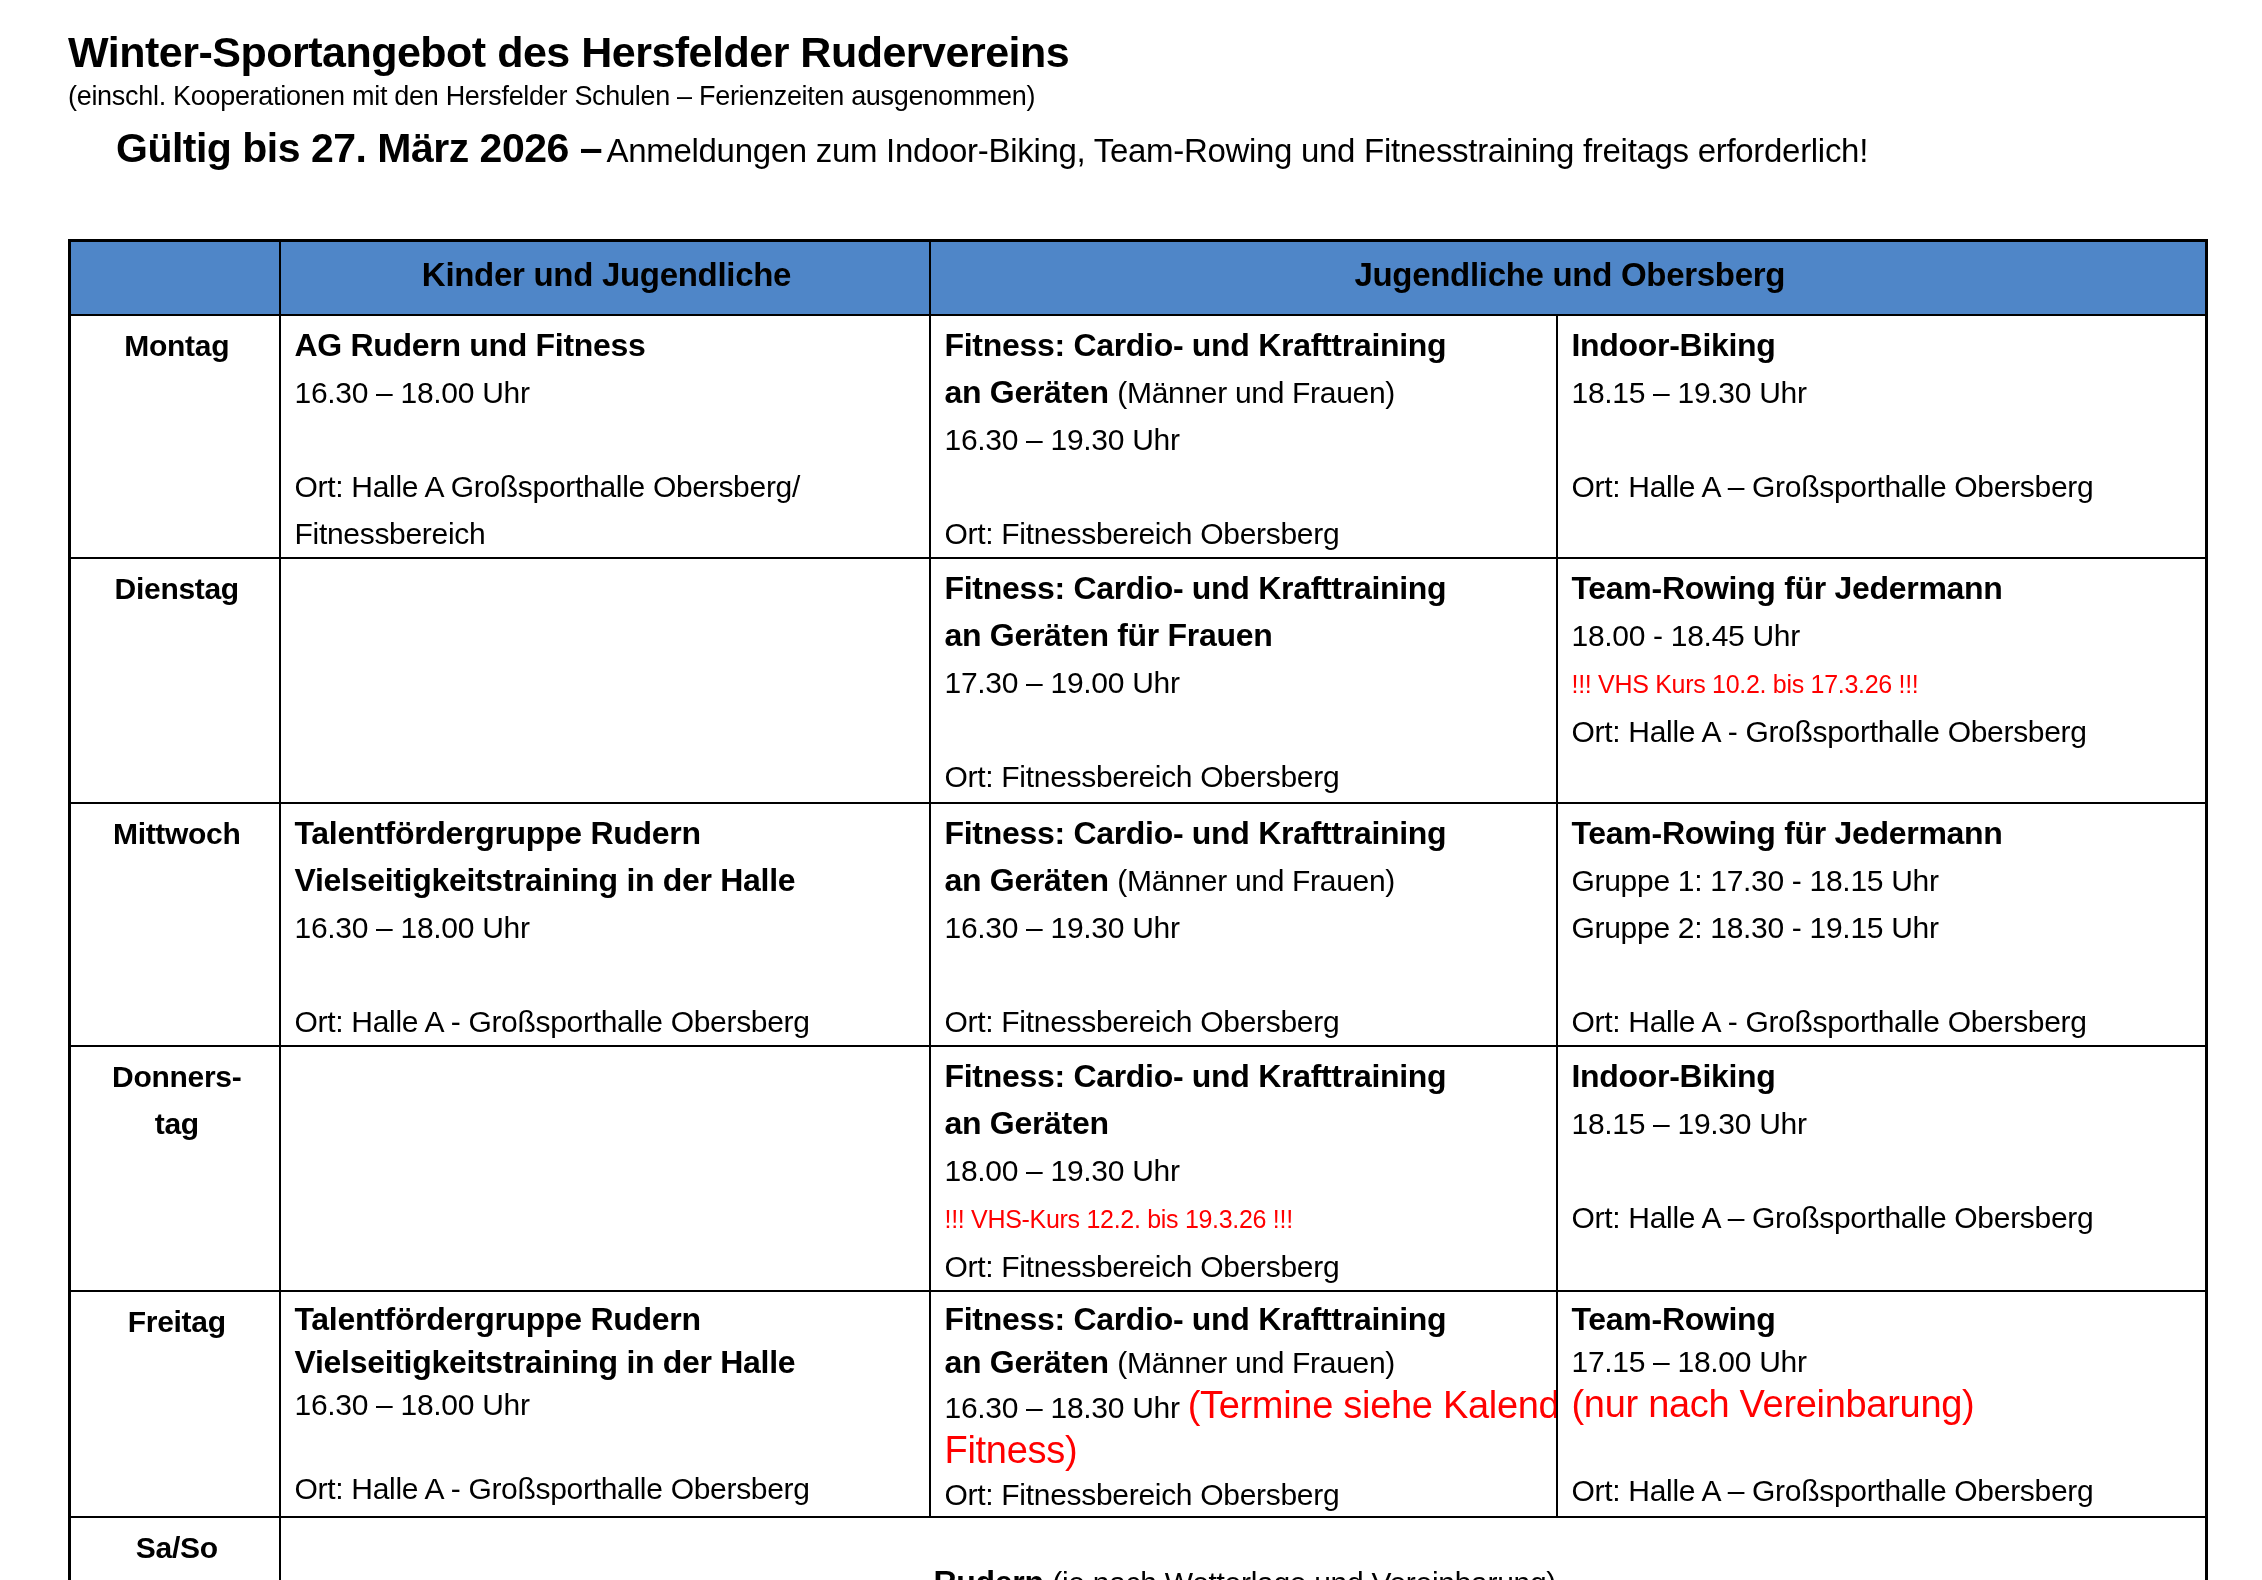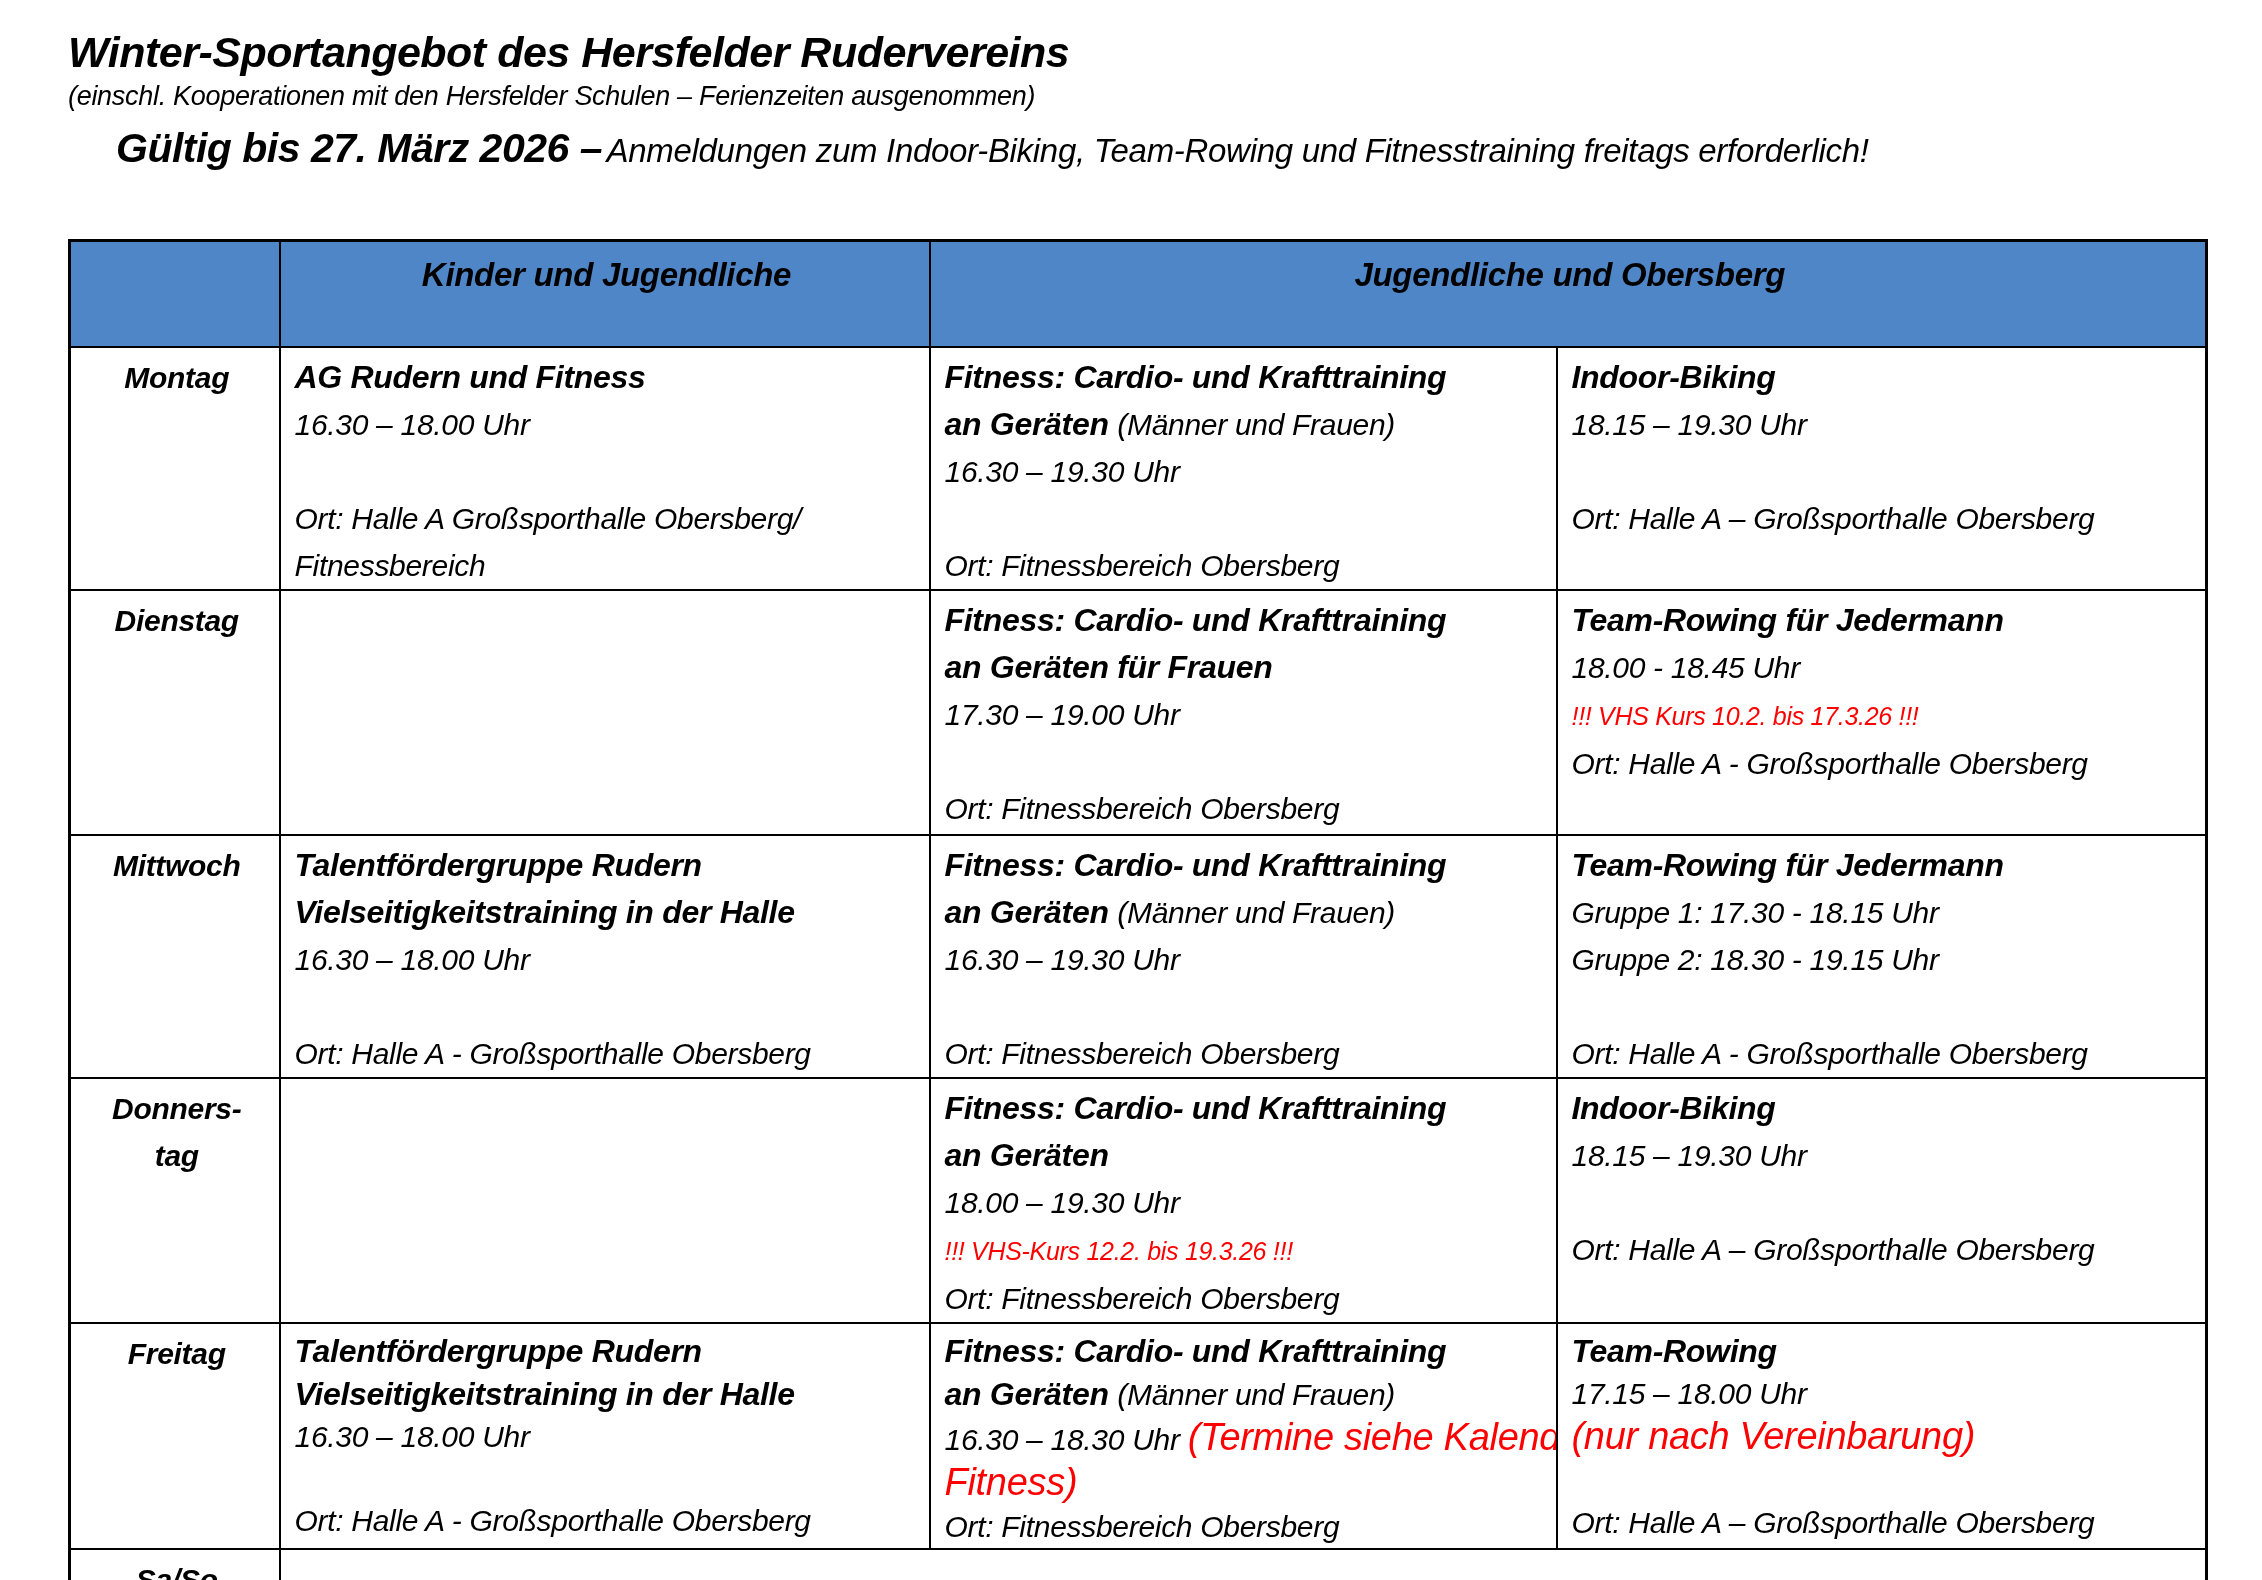--- a/index.html
+++ b/index.html
@@ -8,21 +8,21 @@
     --border:#000000;
   }
   *{box-sizing:border-box;}
   html,body{margin:0;padding:0;background:#ffffff;}
   body{
     width:2262px;height:1580px;
     font-family:"Liberation Sans", sans-serif;
     color:#000;
     overflow:hidden;
   }
-  .page{position:relative;width:2262px;height:1580px;padding:26px 56px 0 68px;font-style:italic;}
+  .page{position:relative;width:2262px;height:1580px;padding:26px 56px 0 68px;}
 
   
   .doc-title{
     margin:0;font-size:43px;font-weight:bold;letter-spacing:-0.5px;
     line-height:52px;
   }
   .doc-subtitle{
     margin:0;font-size:27px;line-height:37px;letter-spacing:-0.3px;
   }
   .doc-validity{margin:4px 0 0 0;line-height:58px;white-space:nowrap;}
@@ -34,21 +34,21 @@
     border-collapse:collapse;table-layout:fixed;
     width:2137px;margin-top:53px;
     border:3px solid var(--border);
   }
   .schedule th,.schedule td{
     border:2px solid var(--border);
     vertical-align:top;
     padding:6px 10px 0 14px;
     overflow:hidden;
   }
-  .schedule thead tr{height:106px;}
+  .schedule thead tr{height:74px;}
   .schedule th{
     background:var(--blue);
     font-size:33px;font-weight:bold;text-align:center;
     padding-top:14px;letter-spacing:-0.3px;
   }
   .schedule td{font-size:30px;}
   .line{line-height:47px;min-height:47px;white-space:nowrap;letter-spacing:-0.3px;}
   tr.tight .line{line-height:42px;min-height:42px;}
   .run-b{font-weight:bold;font-size:32px;}
   .run-n{font-size:30px;}

